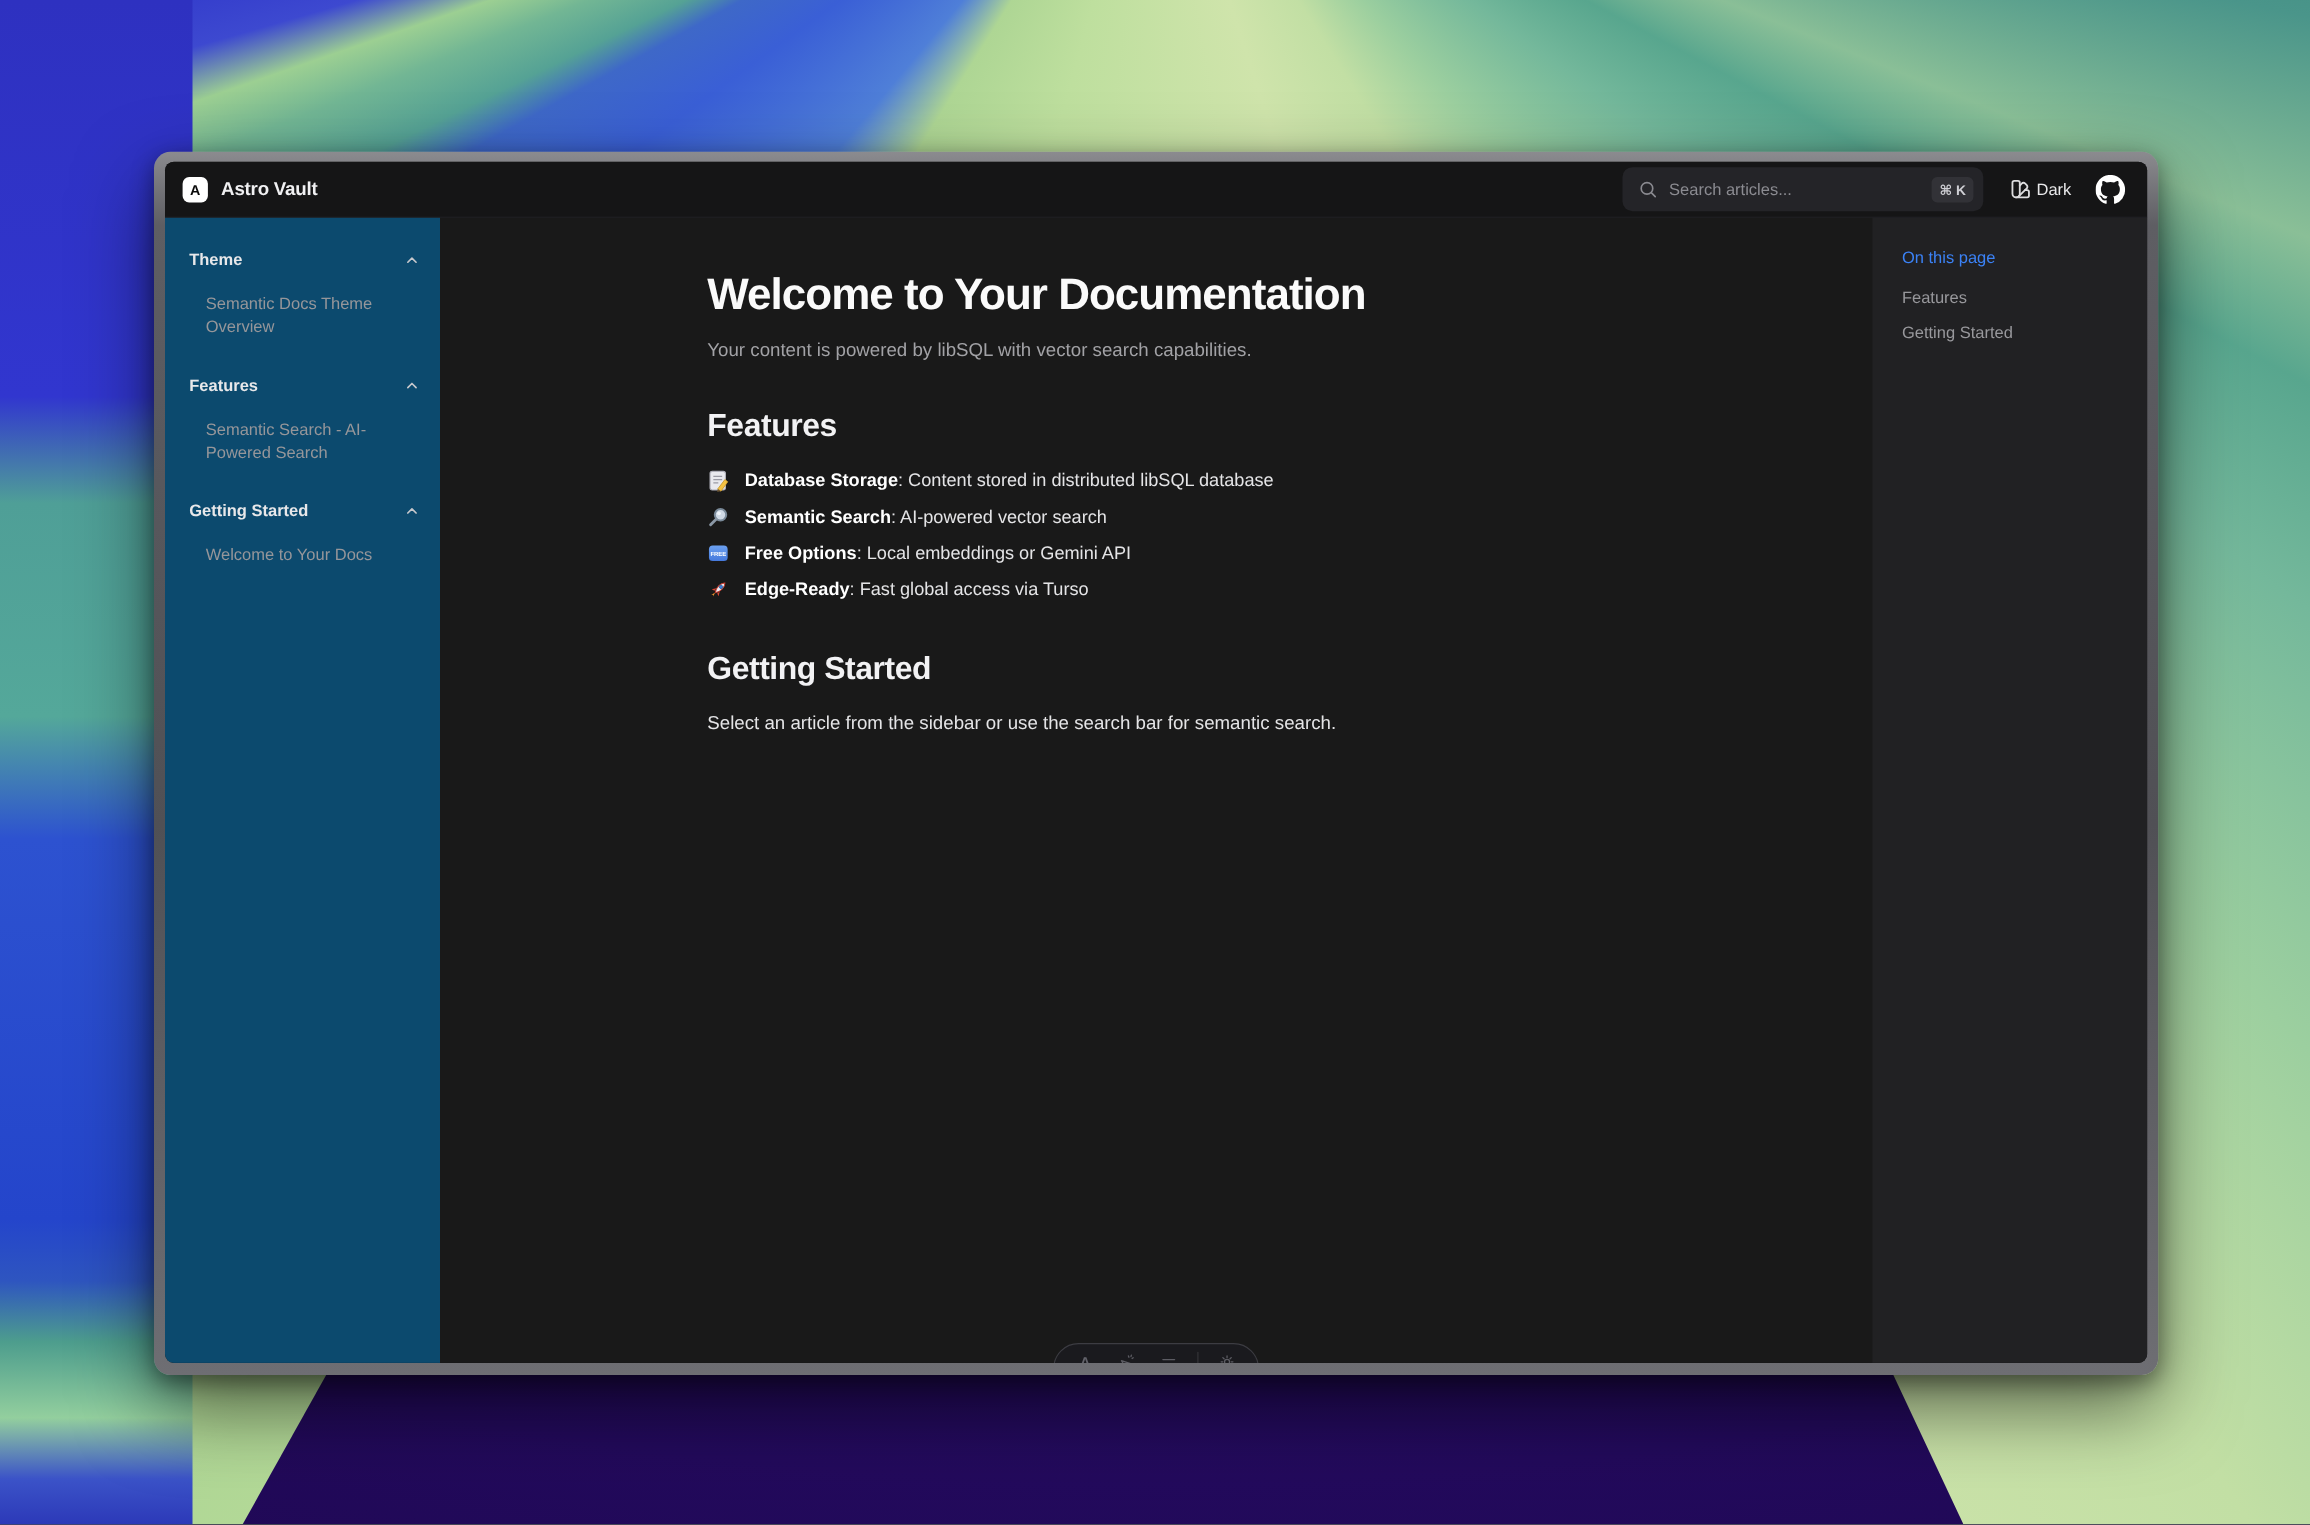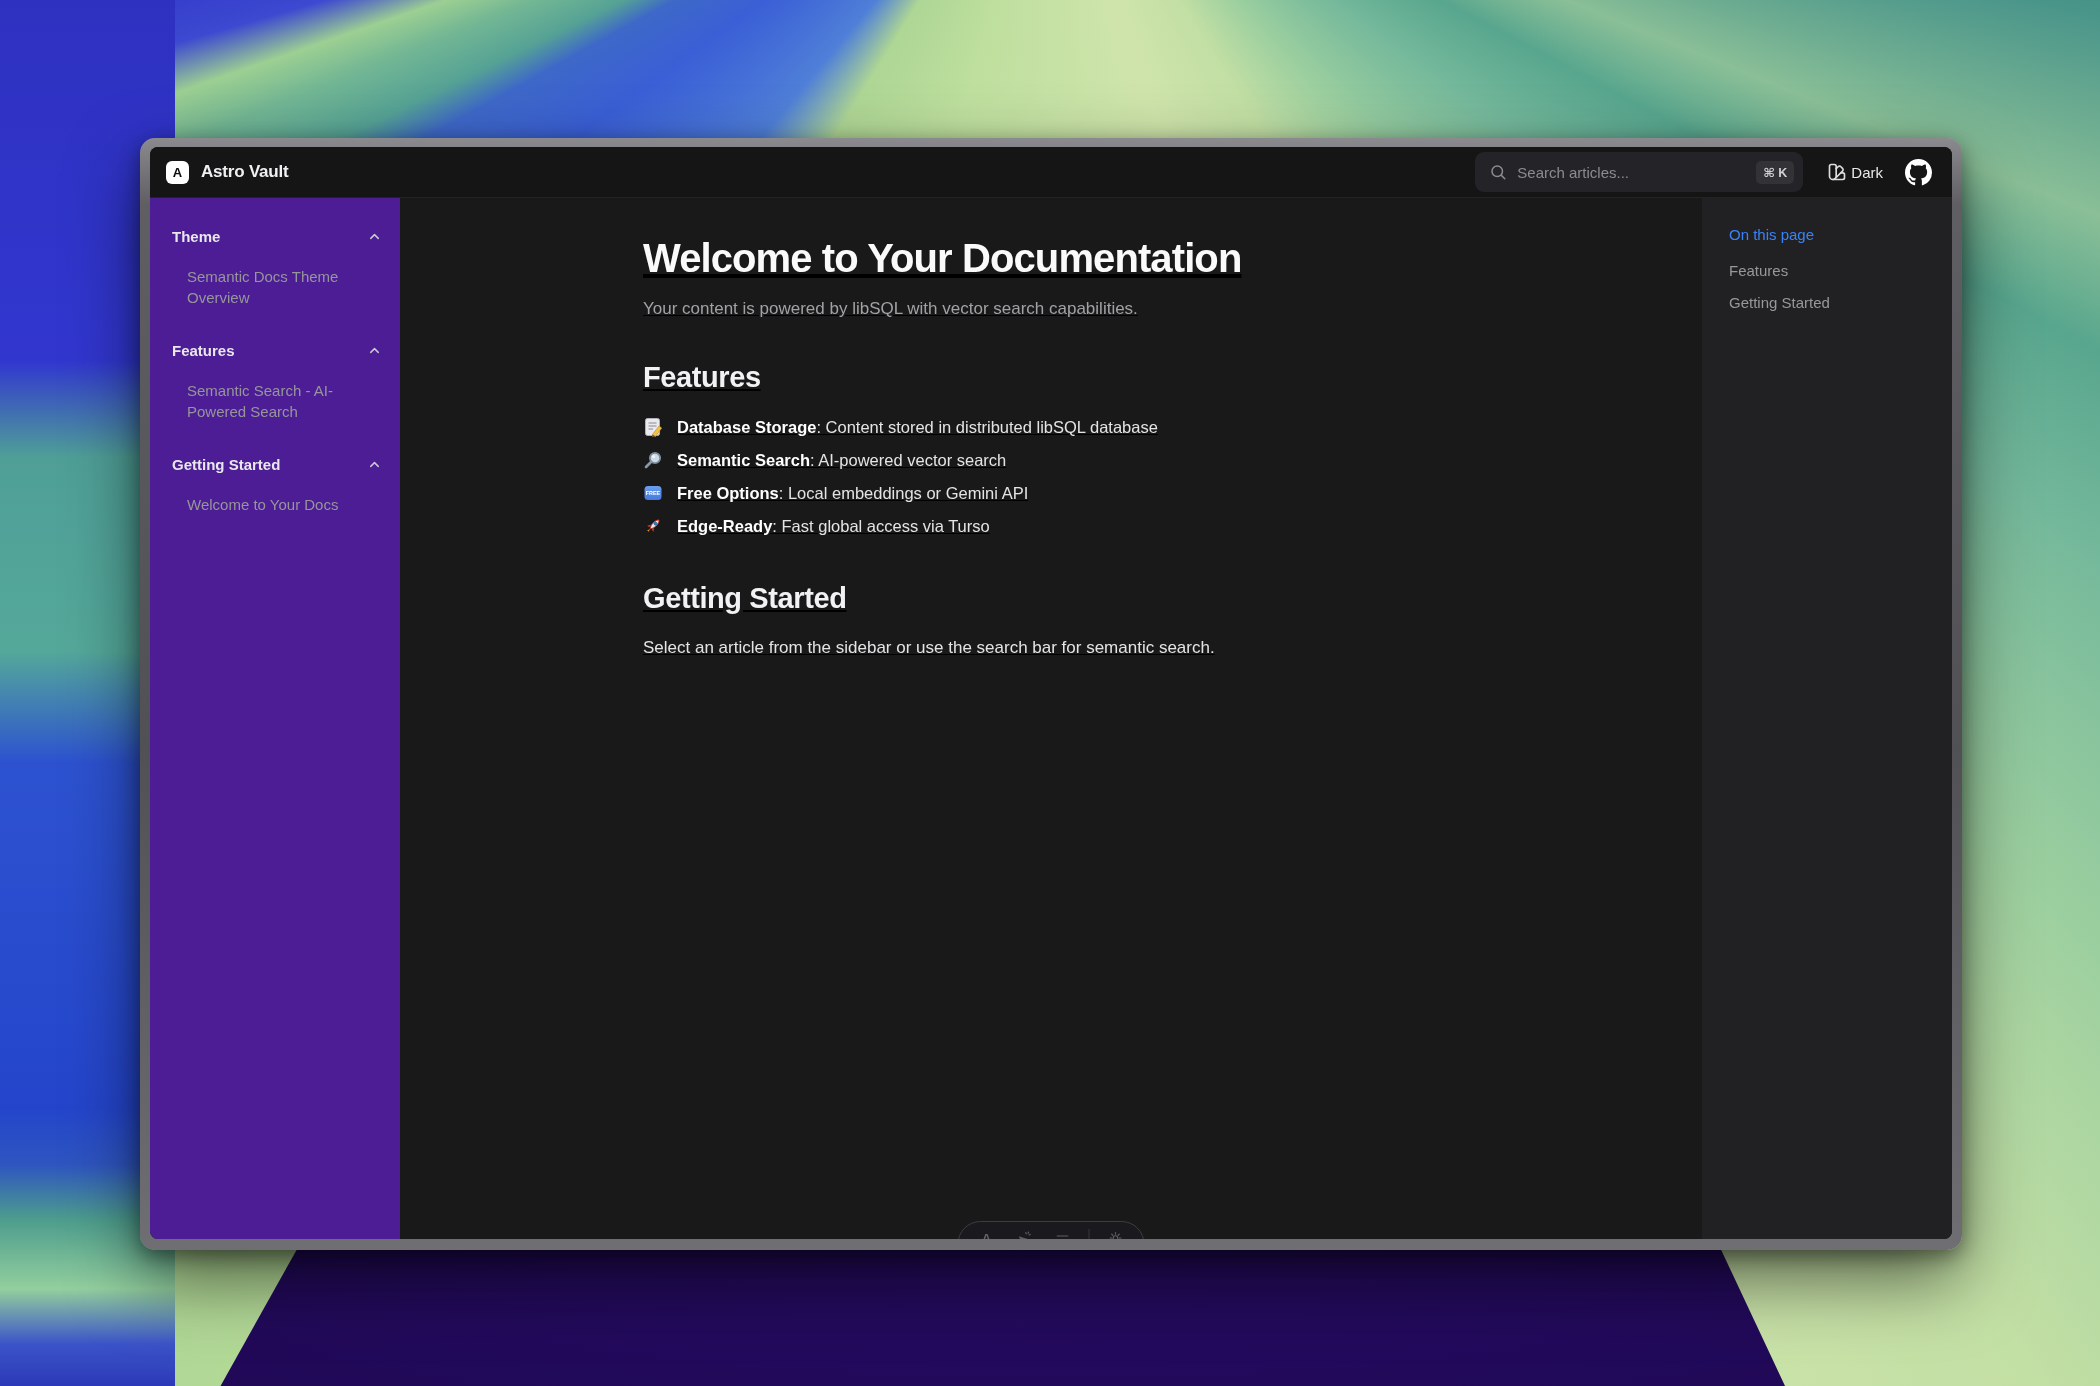--- a/index.html
+++ b/index.html
@@ -107,41 +107,41 @@
     background: none; border: none; cursor: pointer;
     color: #e8e8ea; font-size: 15px; font-weight: 500; font-family: inherit;
   }
   .gh-link { margin-left: 22px; display: flex; align-items: center; cursor: pointer; }
 
   
   .body-row { flex: 1 1 auto; display: flex; min-height: 0; }
 
   
   .sidebar {
-    flex: 0 0 250px; background: #4c1d95;
+    flex: 0 0 250px; background: #0c4a6e;
     padding: 30px 18px 0 22px;
   }
   .nav-group { margin-bottom: 34px; }
   .nav-group-header {
     width: 100%;
     display: flex; align-items: center; justify-content: space-between;
     background: none; border: none; cursor: pointer; font-family: inherit;
     color: #e8e8ea; font-size: 15px; font-weight: 600; text-align: left;
     padding: 0;
   }
   .nav-items { margin-top: 21px; padding-left: 15px; }
   .nav-item {
     display: block; color: #96969a; font-size: 15px; line-height: 21px;
     text-decoration: none; margin-bottom: 18px; cursor: pointer;
     max-width: 170px;
   }
 
   
   .main { flex: 1 1 auto; background: #191919; position: relative; min-width: 0; }
-  .article { width: 816px; margin: 0 auto; padding-top: 36px; text-decoration: underline; }
+  .article { width: 816px; margin: 10px auto; padding-top: 36px; }
   .h1 { color: #fafafa; font-size: 40px; font-weight: 800; letter-spacing: -0.9px; line-height: 1.2; }
   .subtitle { color: #a2a2a6; font-size: 17px; margin-top: 17px; }
   .h2 { color: #f2f2f4; font-size: 29px; font-weight: 800; letter-spacing: -0.4px; }
   .section-features { margin-top: 42px; }
   .feature-list { list-style: none; margin-top: 23px; }
   .feature-list li {
     display: flex; align-items: center; gap: 10px;
     color: #e4e4e6; font-size: 16.5px; margin-bottom: 13px;
   }
   .feature-list .fi { flex: 0 0 24px; width: 24px; display: flex; justify-content: flex-start; }

